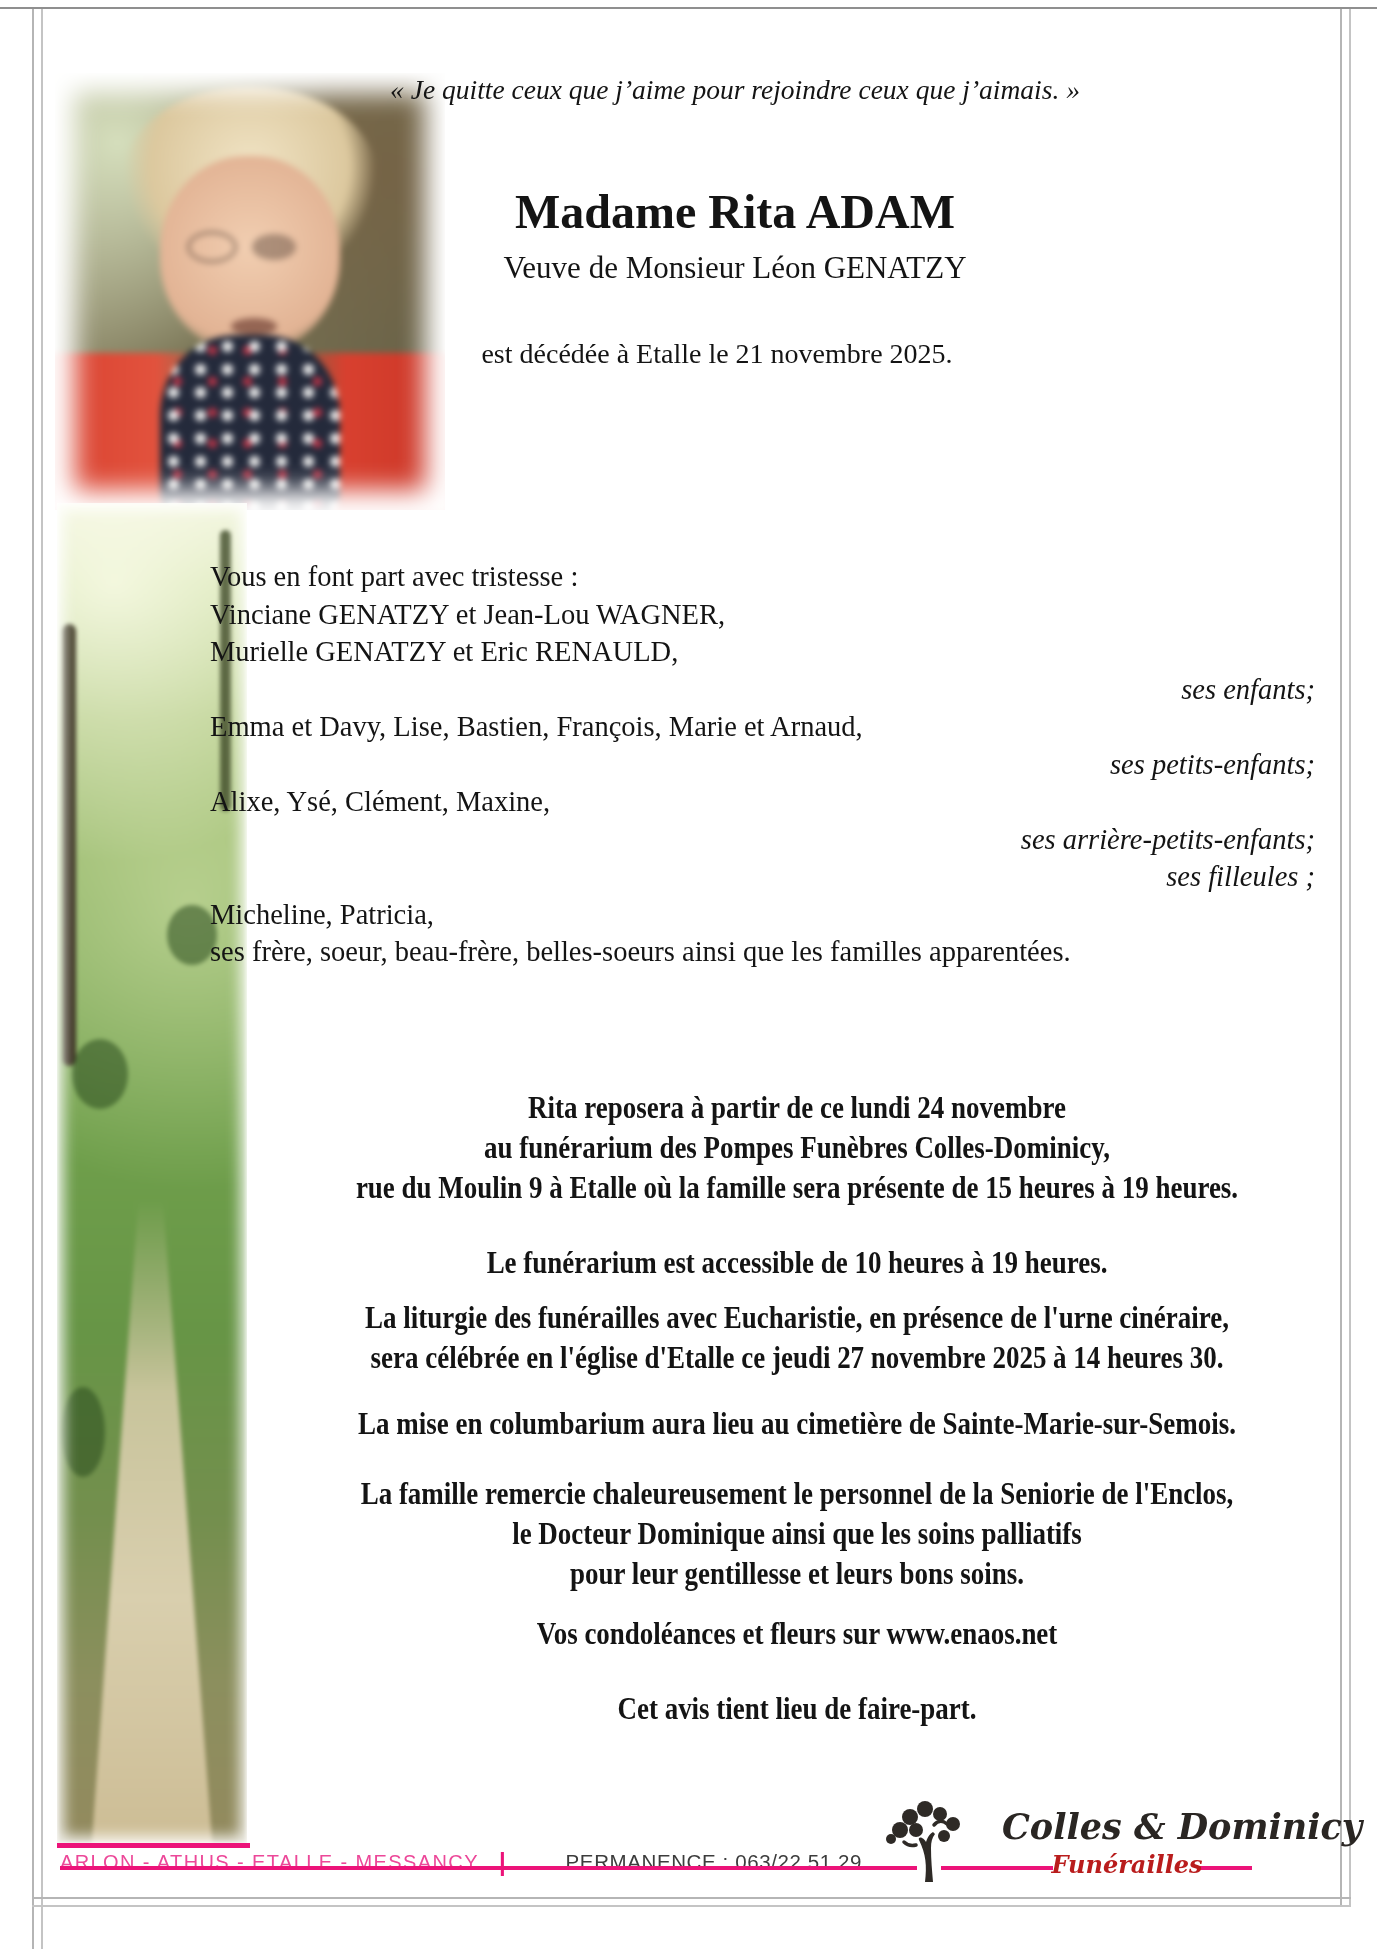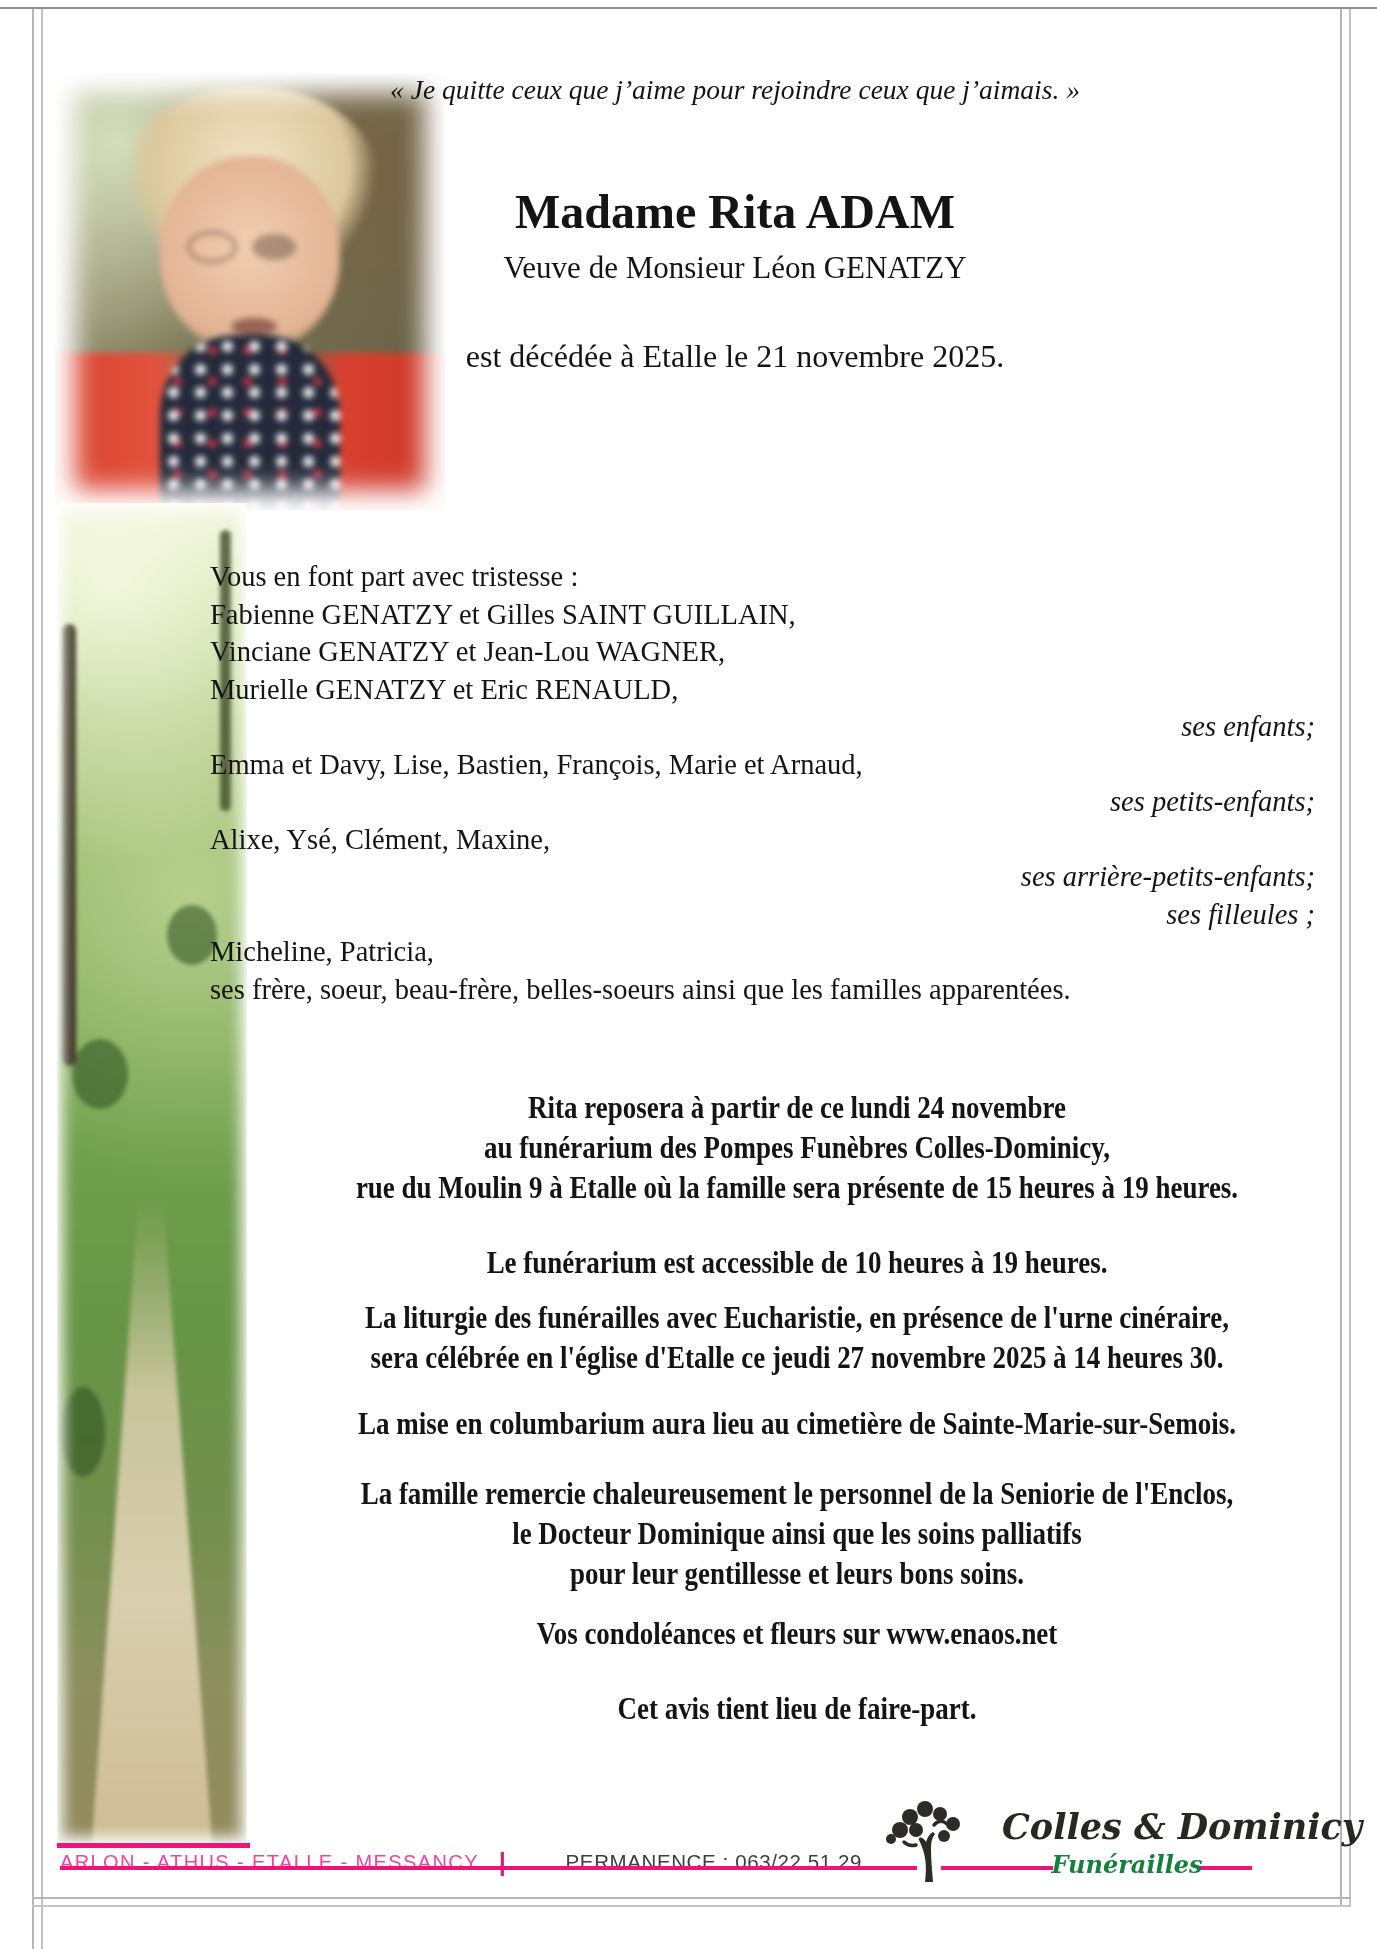--- a/index.html
+++ b/index.html
@@ -62,21 +62,21 @@
   .forest::after{content:'';position:absolute;inset:0;box-shadow:inset 0 0 14px 7px rgba(255,255,255,.85);}
   .forest-underline{position:absolute;left:57px;top:1843px;width:193px;height:5px;background:#ec1379;}
 
   
   .quote{position:absolute;left:385px;top:74px;width:700px;text-align:center;
       font-style:italic;font-size:27.5px;white-space:nowrap;}
   .title{position:absolute;left:385px;top:184px;width:700px;text-align:center;
       font-weight:bold;font-size:48px;}
   .subtitle{position:absolute;left:385px;top:250px;width:700px;text-align:center;font-size:31px;}
   .born{position:absolute;left:385px;top:302px;width:700px;text-align:center;font-size:28px;}
-  .died{position:absolute;left:385px;top:338px;width:700px;text-align:center;font-size:32px;}
+  .died{position:absolute;left:367px;top:338px;width:700px;text-align:center;font-size:28px;}
 
   
   .family{position:absolute;left:210px;top:558px;width:1105px;font-size:28.5px;line-height:37.5px;}
   .fam-line{white-space:nowrap;}
   .fam-right{text-align:right;font-style:italic;}
 
   
   .ann{position:absolute;left:247px;width:1100px;text-align:center;font-weight:bold;
       font-size:31px;line-height:40px;transform:scaleX(.87);transform-origin:50% 0;}
   .ann-0{top:1088px;} .ann-1{top:1243px;} .ann-2{top:1298px;} .ann-3{top:1404px;}
@@ -88,21 +88,21 @@
   .footer-cities{font-size:20px;color:#ec4899;letter-spacing:1.4px;}
   .footer-sep{color:#ec1379;font-size:24px;font-weight:bold;margin:0 16px 0 20px;transform:scaleY(1.1);}
   .footer-permanence{font-size:20.5px;color:#3c3c3c;letter-spacing:.6px;margin-left:44px;}
   .pink-rule{position:absolute;top:1866px;height:4px;background:#ec1379;}
   .pr-1{left:60px;width:857px;} .pr-2{left:941px;width:112px;} .pr-3{left:1200px;width:52px;}
   .tree-logo{position:absolute;left:878px;top:1792px;width:100px;height:92px;}
   .brand-name{position:absolute;left:980px;top:1806px;width:300px;text-align:center;
       font-family:"DejaVu Serif",serif;font-style:italic;font-weight:bold;font-size:35px;
       color:#2a2623;white-space:nowrap;margin-left:22px;}
   .brand-sub{position:absolute;left:1027px;top:1850px;width:200px;text-align:center;
-      font-family:"DejaVu Serif",serif;font-style:italic;font-weight:bold;font-size:24px;color:#15803d;}
+      font-family:"DejaVu Serif",serif;font-style:italic;font-weight:bold;font-size:24px;color:#b91c1c;}
 </style>
 </head>
 <body>
 
 <div class="page">
 
   <div class="frame frame-top"></div>
   <div class="frame frame-left-1"></div>
   <div class="frame frame-left-2"></div>
   <div class="frame frame-right-1"></div>
@@ -135,21 +135,20 @@
   </div>
   <div class="forest-underline"></div>
 
   <div class="quote">« Je quitte ceux que j’aime pour rejoindre ceux que j’aimais. »</div>
   <div class="title">Madame Rita ADAM</div>
   <div class="subtitle">Veuve de Monsieur Léon GENATZY</div>
   <div class="died">est décédée à Etalle le 21 novembre 2025.</div>
 
   <div class="family">
     <div class="fam-line">Vous en font part avec tristesse :</div>
-    <div class="fam-line">Fabienne GENATZY et Gilles SAINT GUILLAIN,</div>
     <div class="fam-line">Vinciane GENATZY et Jean-Lou WAGNER,</div>
     <div class="fam-line">Murielle GENATZY et Eric RENAULD,</div>
     <div class="fam-line fam-right">ses enfants;</div>
     <div class="fam-line">Emma et Davy, Lise, Bastien, François, Marie et Arnaud,</div>
     <div class="fam-line fam-right">ses petits-enfants;</div>
     <div class="fam-line">Alixe, Ysé, Clément, Maxine,</div>
     <div class="fam-line fam-right">ses arrière-petits-enfants;</div>
     <div class="fam-line fam-right">ses filleules ;</div>
     <div class="fam-line">Micheline, Patricia,</div>
     <div class="fam-line">ses frère, soeur, beau-frère, belles-soeurs ainsi que les familles apparentées.</div>

